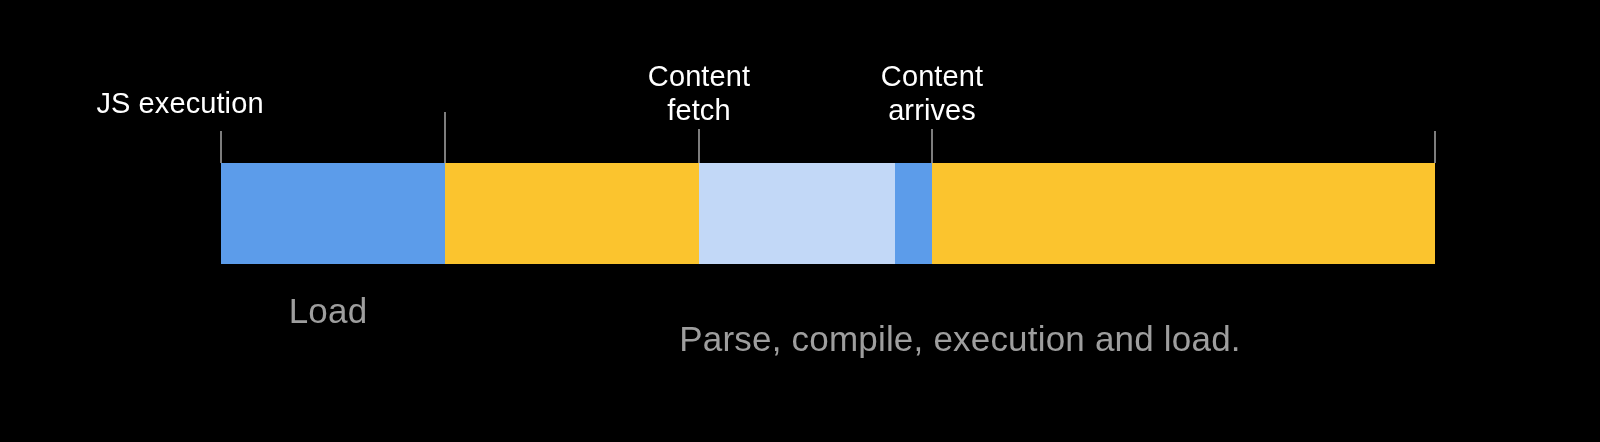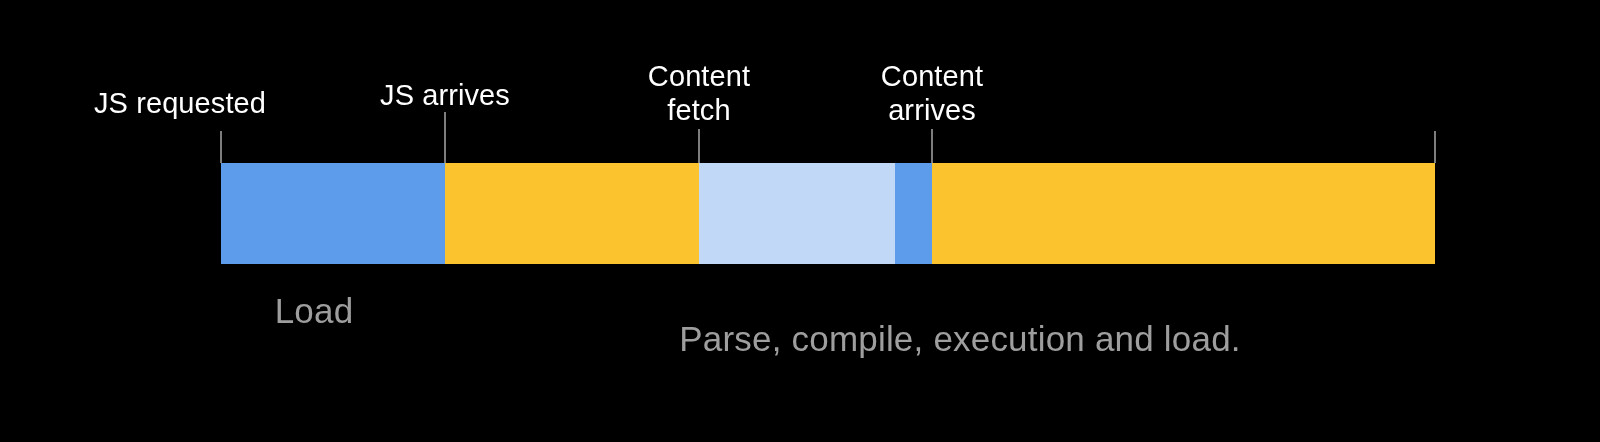--- a/index.html
+++ b/index.html
@@ -63,23 +63,22 @@
     text-align: center;
     white-space: nowrap;
     letter-spacing: 0.2px;
   }
 </style>
 </head>
 <body>
 
 <div id="canvas">
 
-  <div class="marker-label" style="left:55px; top:86px; width:250px;">JS requested</div>
+  <div class="marker-label" style="left:55px; top:86px; width:250px;">JS execution</div>
 
-  <div class="marker-label" style="left:320px; top:78px; width:250px;">JS arrives</div>
 
   <div class="marker-label" style="left:574px; top:59px; width:250px;">Content
 fetch</div>
 
   <div class="marker-label" style="left:807px; top:59px; width:250px;">Content
 arrives</div>
 
 
   <div class="tick" style="left:220px; top:131px; height:32px;"></div>
   <div class="tick" style="left:444px; top:112px; height:51px;"></div>
@@ -88,17 +87,17 @@
   <div class="tick" style="left:1434px; top:131px; height:32px;"></div>
 
   <div class="bar">
     <div class="seg" style="width:224px; background:#5c9cea;"></div>
     <div class="seg" style="width:254px; background:#fbc42e;"></div>
     <div class="seg" style="width:196px; background:#c2d8f7;"></div>
     <div class="seg" style="width:37px; background:#5c9cea;"></div>
     <div class="seg" style="width:503px; background:#fbc42e;"></div>
   </div>
 
-  <div class="caption" style="left:194px; top:291px; width:240px;">Load</div>
+  <div class="caption" style="left:208px; top:291px; width:240px;">Load</div>
 
   <div class="caption" style="left:600px; top:291px; width:720px;margin-top:28px;">Parse, compile, execution and load.</div>
 
 </div>
 
 </body></html>

